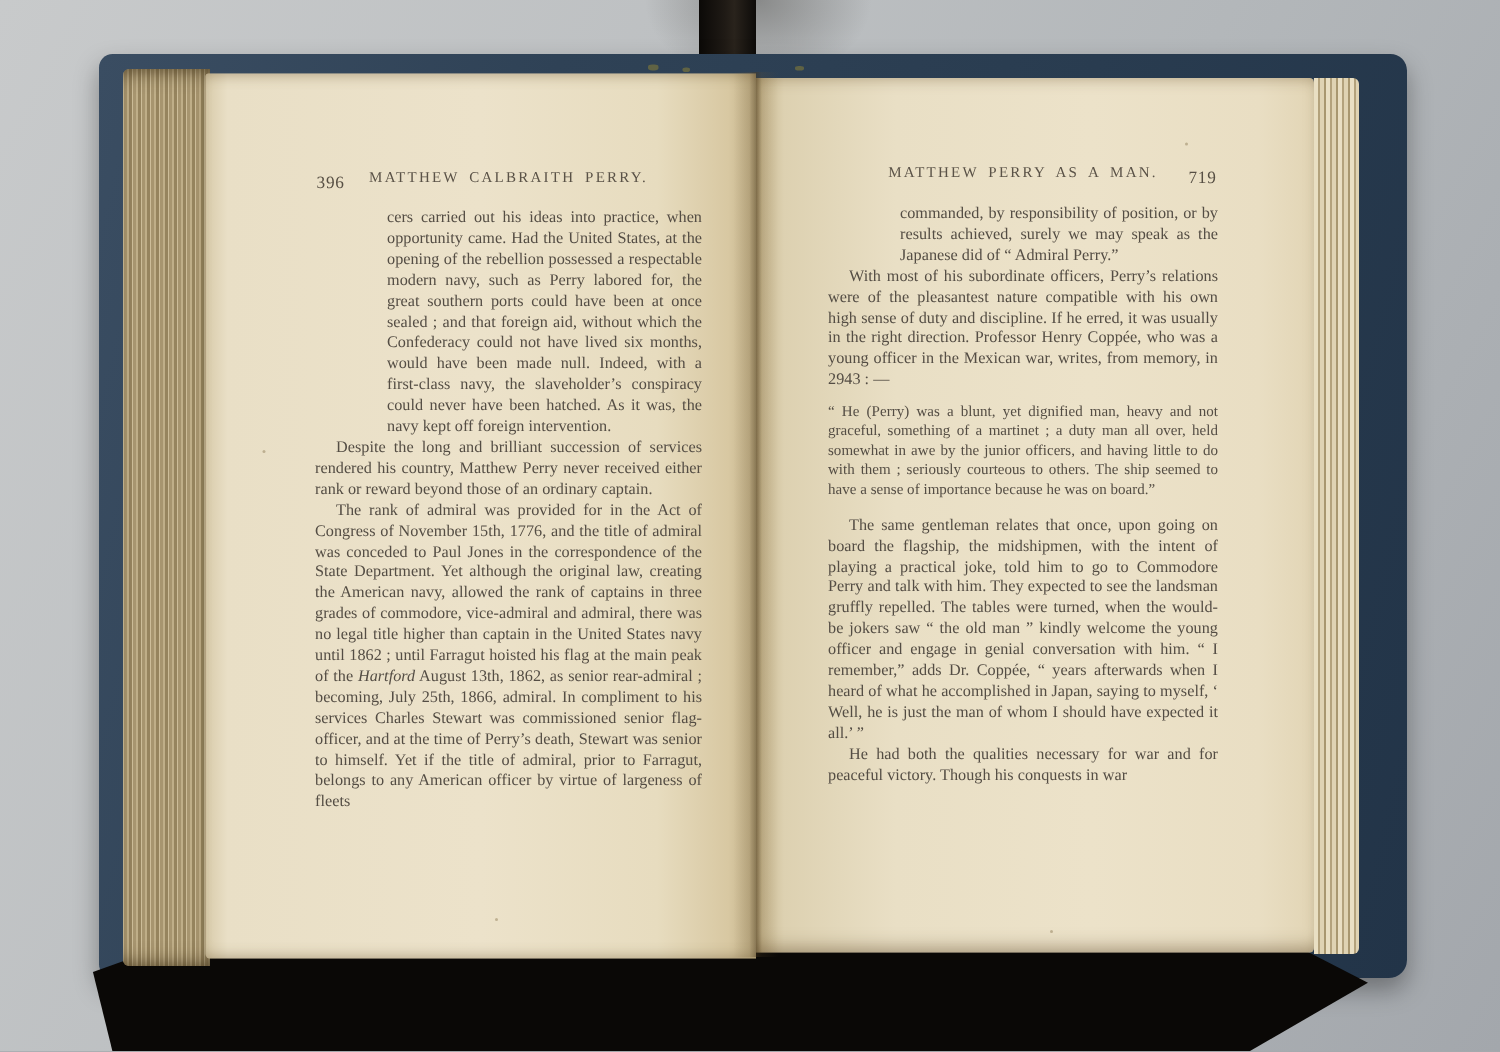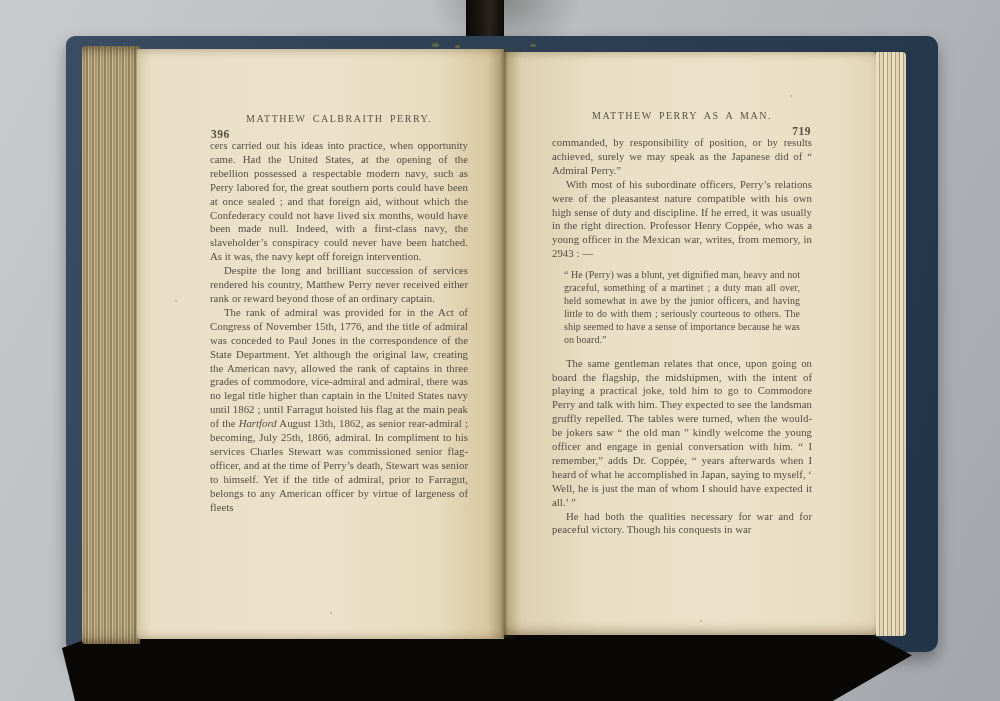--- a/index.html
+++ b/index.html
@@ -39,29 +39,29 @@
 
   .gutter { position:absolute; left:489px; top:48px; width:30px; height:590px;
       background:linear-gradient(90deg, rgba(108,85,48,0) 0%, rgba(108,85,48,0.18) 35%, rgba(75,57,30,0.42) 50%, rgba(108,85,48,0.15) 62%, rgba(108,85,48,0) 100%); }
 
   .text-col { position:absolute; color:#544d44; text-align:justify;
               font-size:10.8px; line-height:13.9px; letter-spacing:0.02px; }
   .text-left  { left:210px; top:112px; width:258px; height:528px; overflow:hidden; }
   .text-right { left:552px; top:109px; width:260px; height:505px; overflow:hidden; }
 
   .page-head { position:relative; height:14px; margin-bottom:13px; }
-  .folio { position:absolute; top:16px; font-size:11.5px; letter-spacing:0.5px; color:#574f44;font-weight:bold; }
+  .folio { position:absolute; top:4px; font-size:11.5px; letter-spacing:0.5px; color:#574f44; }
   .folio-left  { left:1px; }
   .folio-right { right:1px; }
   .running-title { text-align:center; font-size:10px; letter-spacing:1.5px; word-spacing:2.5px; color:#5a5247; }
 
   .para { text-indent:14px; }
-  .para.flush { text-indent:0; }
+  .para.flush { text-indent:0;margin-left:48px; }
   .ship-name { font-style:italic;margin-top:34px; }
-  .quote { font-size:10px; line-height:12.9px; margin:8px 12px 10px; }
+  .quote { font-size:10px; line-height:12.9px; margin:8px 0 10px; }
 
   .speck { position:absolute; border-radius:50%; background:rgba(118,96,58,0.38); }
   .debris { position:absolute; border-radius:40%; background:#6d6c40; opacity:0.8; }
 </style>
 </head>
 <body>
 
 <div class="scene">
 
   <div class="strap-shadow"></div>

